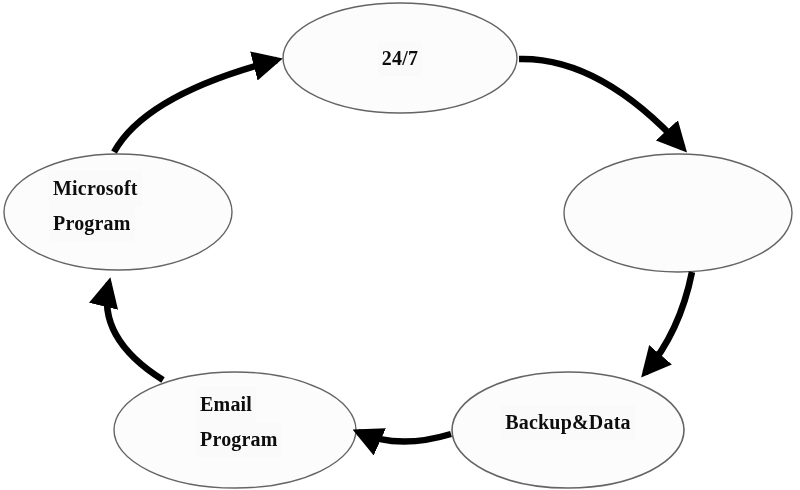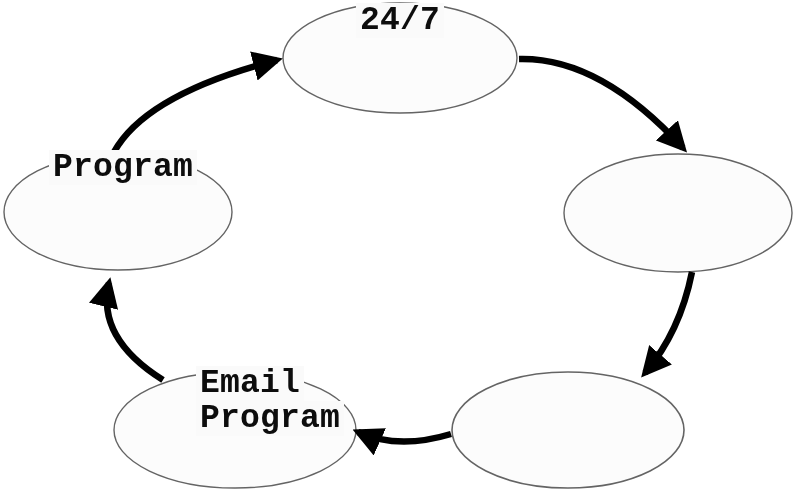--- a/index.html
+++ b/index.html
@@ -19,29 +19,29 @@
   }
   .canvas svg {
     position: absolute;
     left: 0;
     top: 0;
   }
   .node-label {
     position: absolute;
     display: flex;
     flex-direction: column;
+    justify-content: center;
     box-sizing: border-box;
     font-weight: bold;
-    font-size: 33px;
+    font-size: 20px;
     line-height: 35px;
     color: #0d0d0d;
     letter-spacing: 0.2px;
     pointer-events: none;
     white-space: nowrap;
-    font-family: Liberation Mono, monospace;
   }
   .node-label .line {
     background: #fafafa;
     padding: 0 4px;
   }
   .label-247       { left: 283px; top: 3px;   width: 234px; height: 110px; align-items: center; }
   .label-onsite    { left: 564px; top: 150px; width: 228px; height: 112px; align-items: center; }
   .label-updating  { left: 452px; top: 366px; width: 232px; height: 112px; align-items: center; }
   .label-email     { left: 124px; top: 366px; width: 242px; height: 112px; align-items: flex-start; padding-left: 72px; }
   .label-microsoft { left: 4px;   top: 150px; width: 228px; height: 112px; align-items: flex-start; padding-left: 45px; }
@@ -70,24 +70,26 @@
     <path d="M 451 434 Q 398 450 358 432" fill="none" stroke="#000000" stroke-width="6.5" marker-end="url(#ah)"></path>
     <path d="M 163 380 Q 96 338 109 283" fill="none" stroke="#000000" stroke-width="6.5" marker-end="url(#ah)"></path>
   </svg>
 
   <div class="node-label label-247">
     <span class="line">24/7</span>
   </div>
 
 
   <div class="node-label label-updating">
+    <span class="line">Backup&amp;Data</span>
   </div>
 
   <div class="node-label label-email">
     <span class="line">Email</span>
     <span class="line">Program</span>
   </div>
 
   <div class="node-label label-microsoft">
+    <span class="line">Microsoft</span>
     <span class="line">Program</span>
   </div>
 
 </div>
 
 </body></html>

